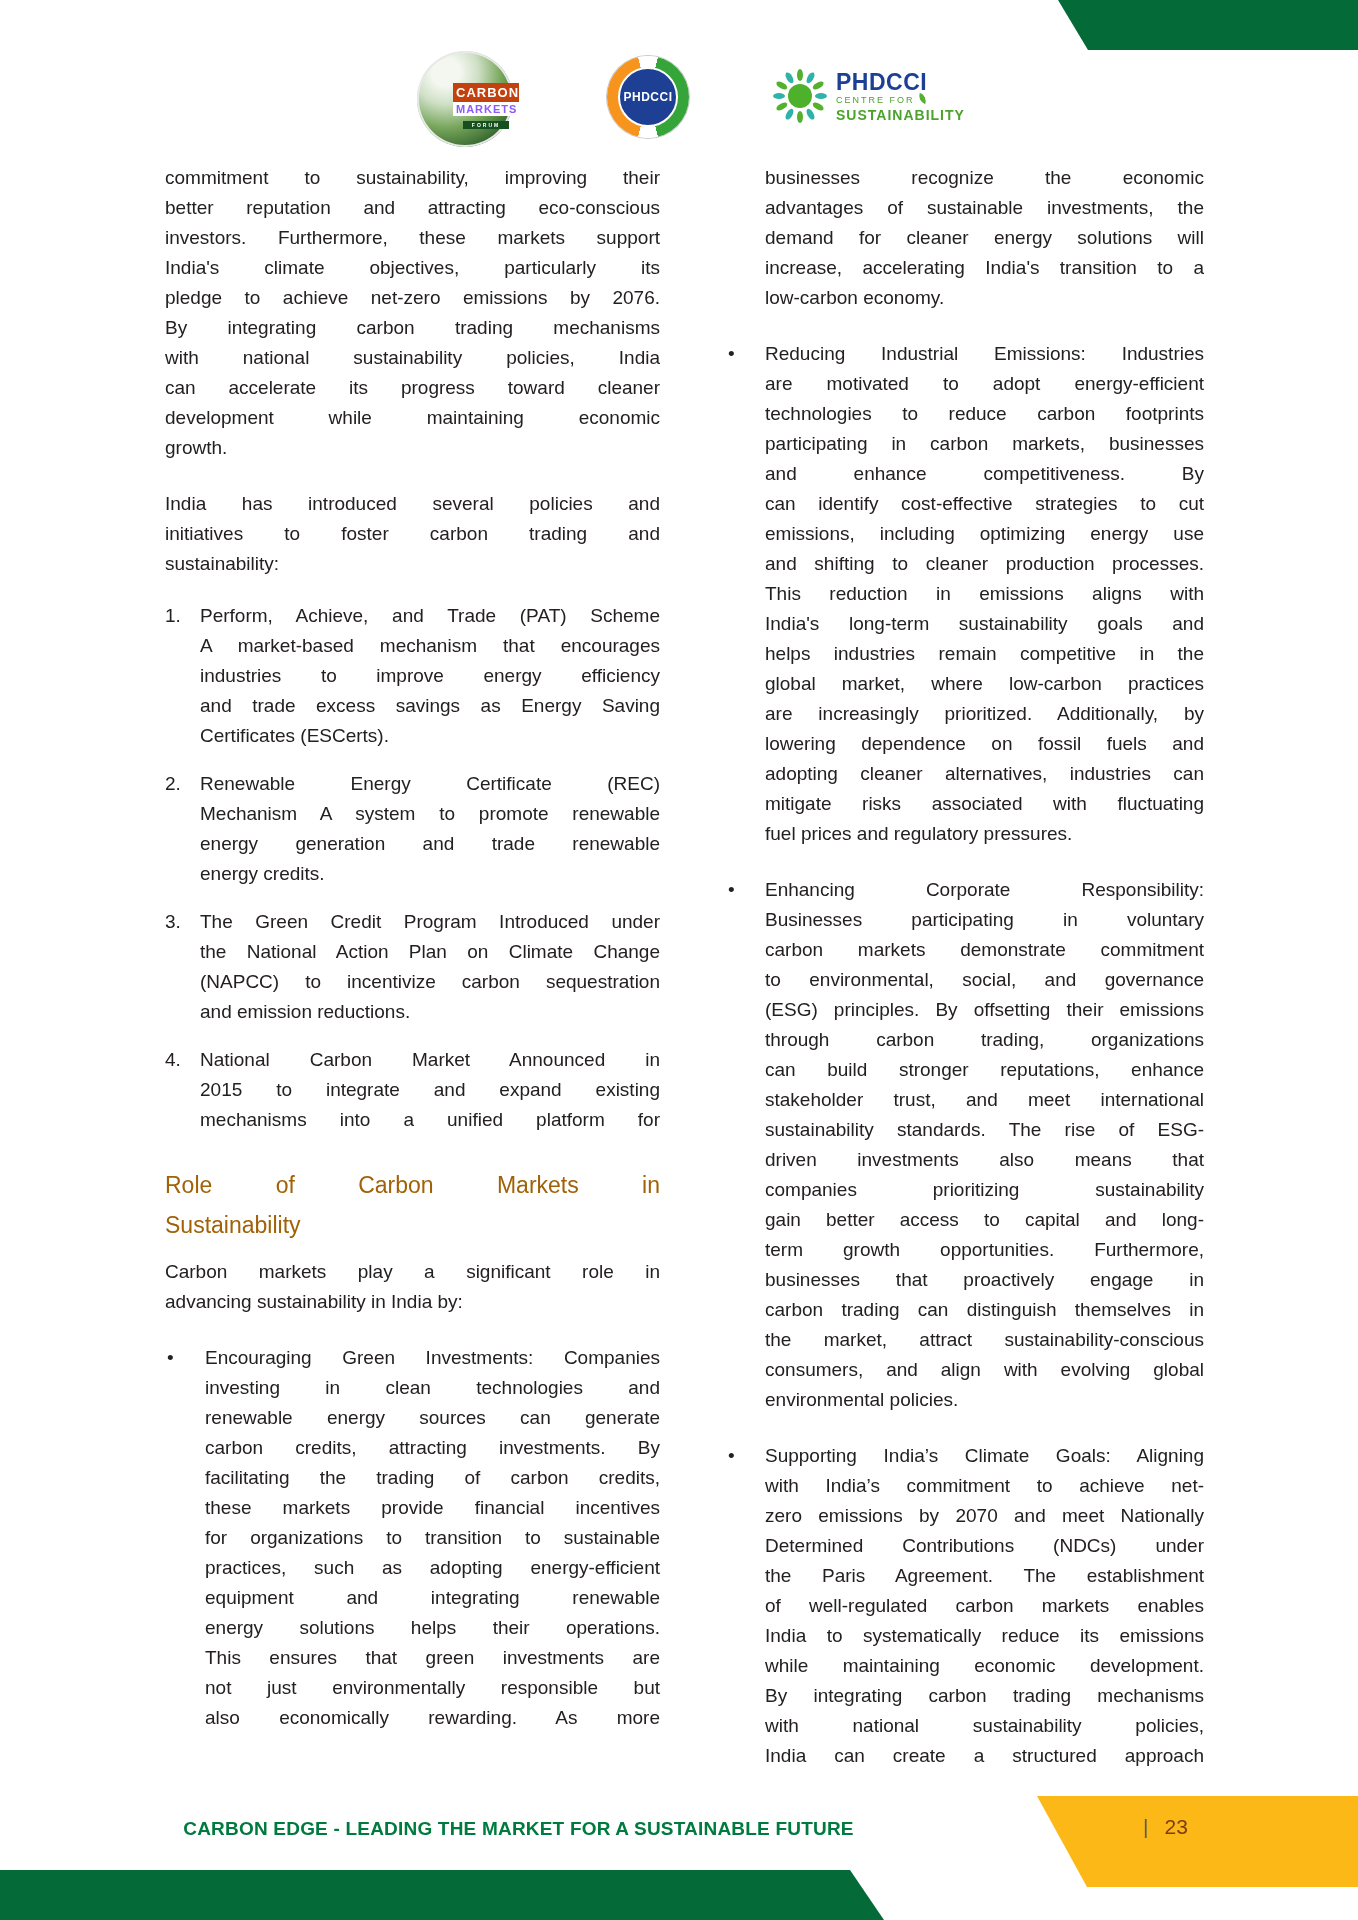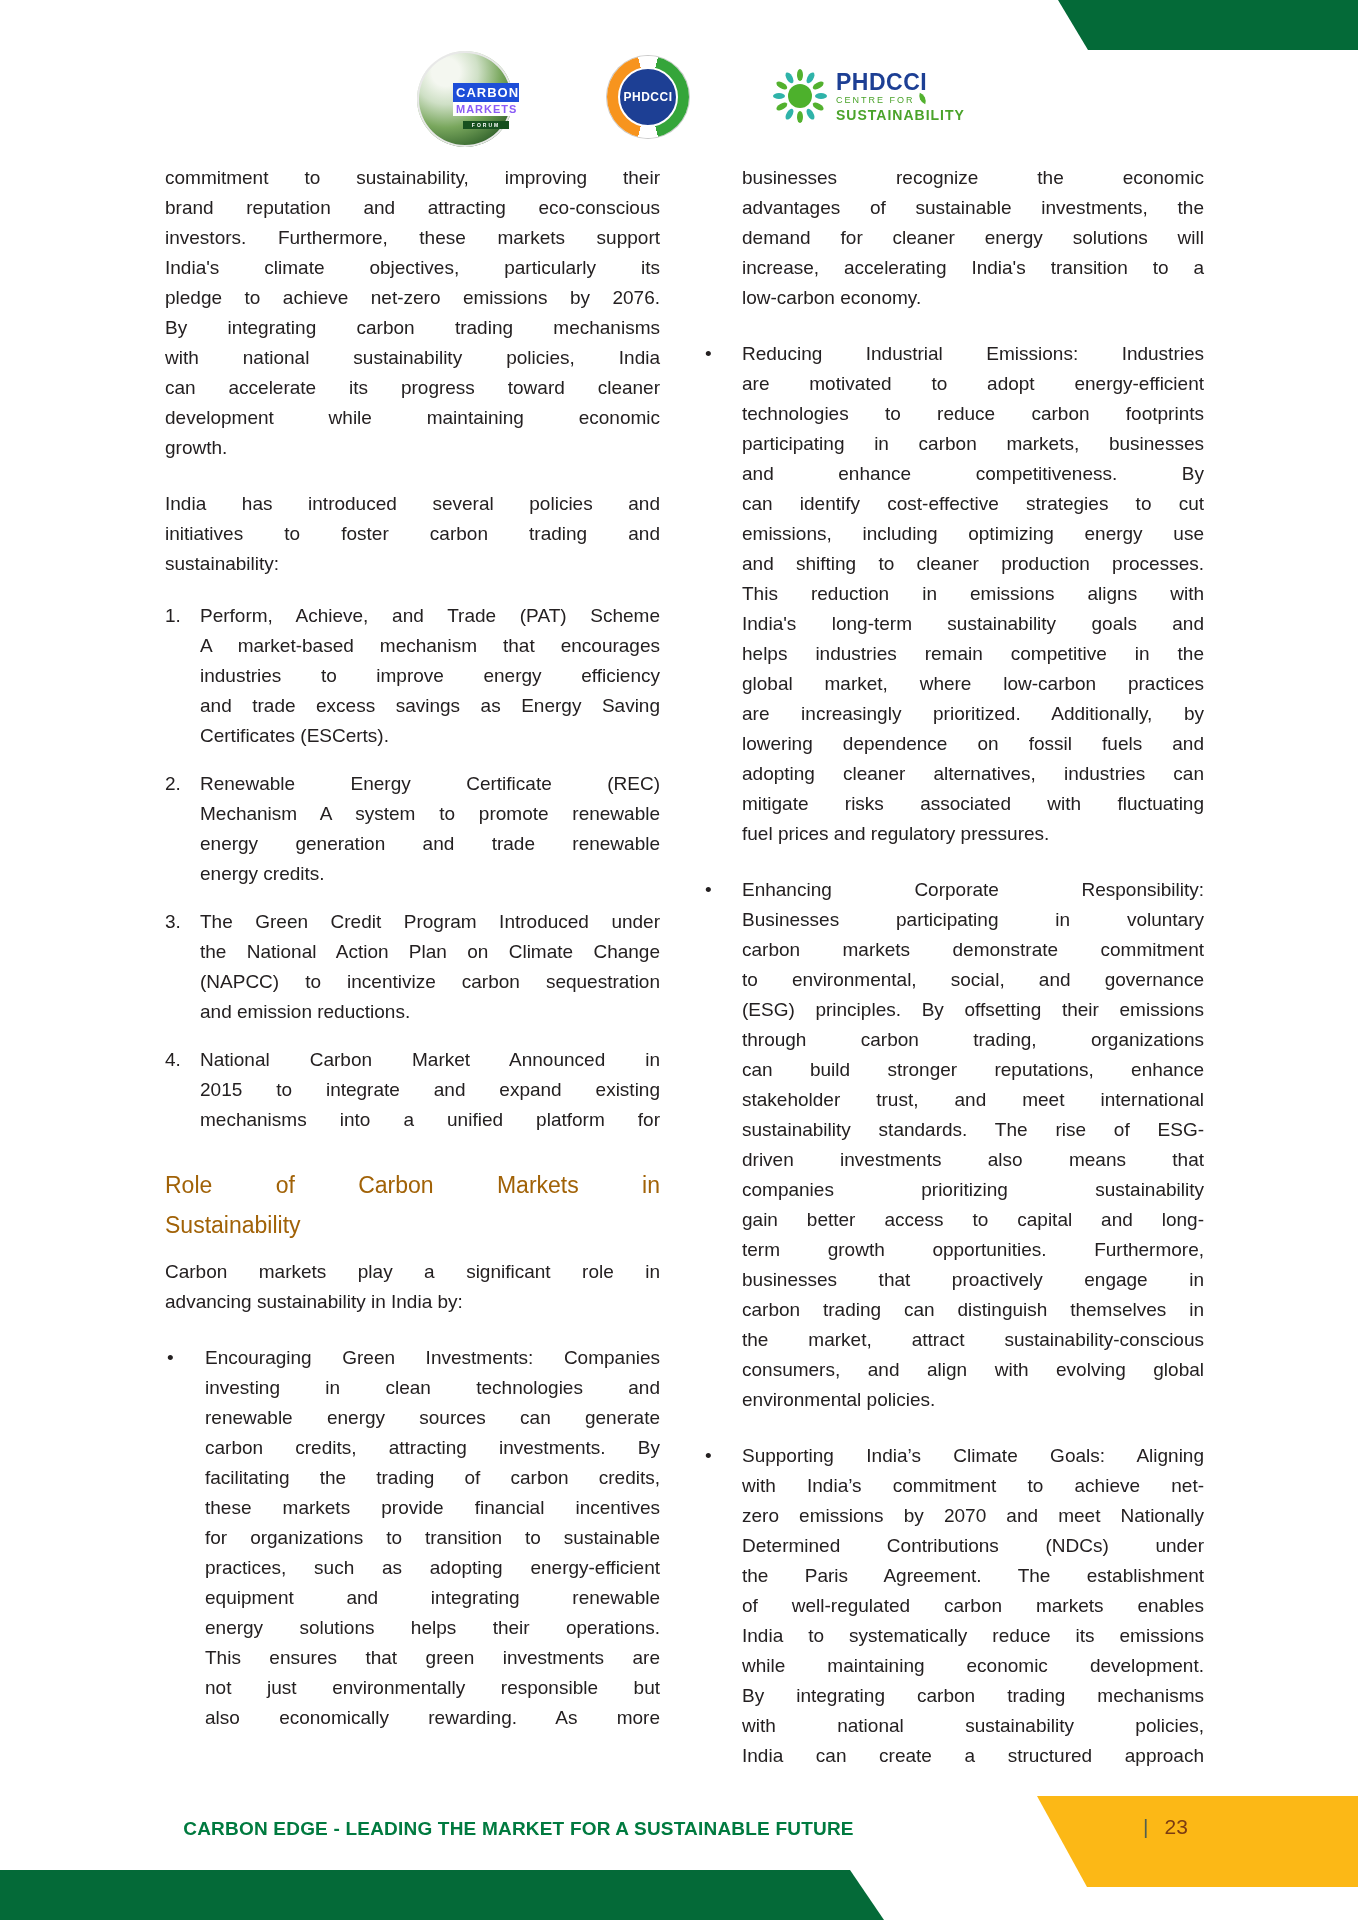--- a/index.html
+++ b/index.html
@@ -14,21 +14,21 @@
              clip-path:polygon(0 0,850px 0,100% 100%,0 100%);}
   .shape-yellow{position:absolute;left:1037px;top:1796px;width:321px;height:91px;background:#fcb816;
              clip-path:polygon(0 0,100% 0,100% 100%,50px 100%);}
 
   
   .logo{position:absolute;}
   .logo-cm{left:417px;top:51px;width:102px;height:96px;}
   .logo-cm .disc{position:absolute;left:0;top:0;width:96px;height:96px;border-radius:50%;
       background:radial-gradient(circle at 30% 22%,#f4f7f0 0 14%,#cfe0c6 32%,#79a75d 55%,#3a6a31 78%,#25491f 100%);
       box-shadow:0 0 0 2px #e8e8e8 inset;}
-  .logo-cm .band1{position:absolute;left:36px;top:32px;right:0;background:#1d4ed8;color:#fff;
+  .logo-cm .band1{position:absolute;left:36px;top:32px;right:0;background:#c2410c;color:#fff;
       font-size:13px;font-weight:bold;letter-spacing:1px;padding:2px 3px;text-align:center;}
   .logo-cm .band2{position:absolute;left:36px;top:51px;right:0;background:#fff;color:#8b5cf6;
       font-size:11px;font-weight:bold;letter-spacing:1px;padding:1px 3px;text-align:center;}
   .logo-cm .band3{position:absolute;left:46px;top:70px;width:46px;background:#17501f;color:#fff;
       font-size:5px;font-weight:bold;letter-spacing:2px;padding:1px 0;text-align:center;}
 
   .logo-seal{left:607px;top:56px;width:82px;height:82px;border-radius:50%;
       background:conic-gradient(#ffffff 0 14deg,#35a53a 14deg 166deg,#ffffff 166deg 194deg,
                  #f7941e 194deg 346deg,#ffffff 346deg 360deg);
       box-shadow:0 0 0 1px #c9c9c9;}
@@ -56,21 +56,21 @@
   .blk{position:relative;}
   .blk+.blk{margin-top:26px;}
   .numbered+.numbered{margin-top:18px;}
   .para+.numbered{margin-top:22px;}
   .blk.heading{margin-top:30px;}
   .heading+.para{margin-top:12px;}
 
   #left-col .numbered{padding-left:35px;}
   #left-col .bullet{padding-left:40px;}
   #left-col .bullet .marker{left:2px;}
-  #right-col .blk{padding-left:37px;}
+  #right-col .blk{padding-left:37px;margin-left:23px;}
   #right-col .marker{left:0;}
   .marker{position:absolute;left:0;top:0;line-height:30px;}
 
   .line{text-align:justify;text-align-last:justify;}
   .line.last{text-align-last:left;}
 
   .heading .line{font-size:23px;line-height:40px;font-weight:normal;color:#a16207;}
 
   
   .footer-text{position:absolute;left:0;top:1818px;width:1037px;text-align:center;
@@ -115,21 +115,21 @@
     <div class="txt">
       <div class="t1">PHDCCI</div>
       <div class="t2"><span>CENTRE FOR</span><span class="leaf"></span></div>
       <div class="t3">SUSTAINABILITY</div>
     </div>
   </div>
 
   <div class="col" id="left-col">
       <div class="blk para">
         <div class="line">commitment to sustainability, improving their</div>
-        <div class="line">brand reputation and attracting eco-conscious</div>
+        <div class="line">better reputation and attracting eco-conscious</div>
         <div class="line">investors. Furthermore, these markets support</div>
         <div class="line">India's climate objectives, particularly its</div>
         <div class="line">pledge to achieve net-zero emissions by 2076.</div>
         <div class="line">By integrating carbon trading mechanisms</div>
         <div class="line">with national sustainability policies, India</div>
         <div class="line">can accelerate its progress toward cleaner</div>
         <div class="line">development while maintaining economic</div>
         <div class="line last">growth.</div>
       </div>
       <div class="blk para">

